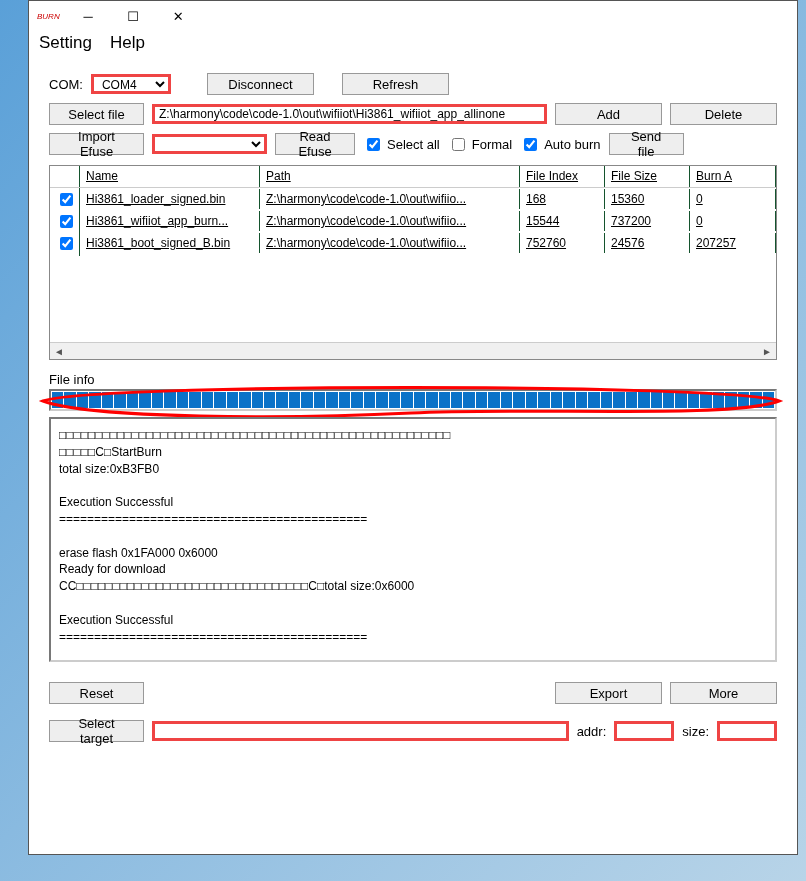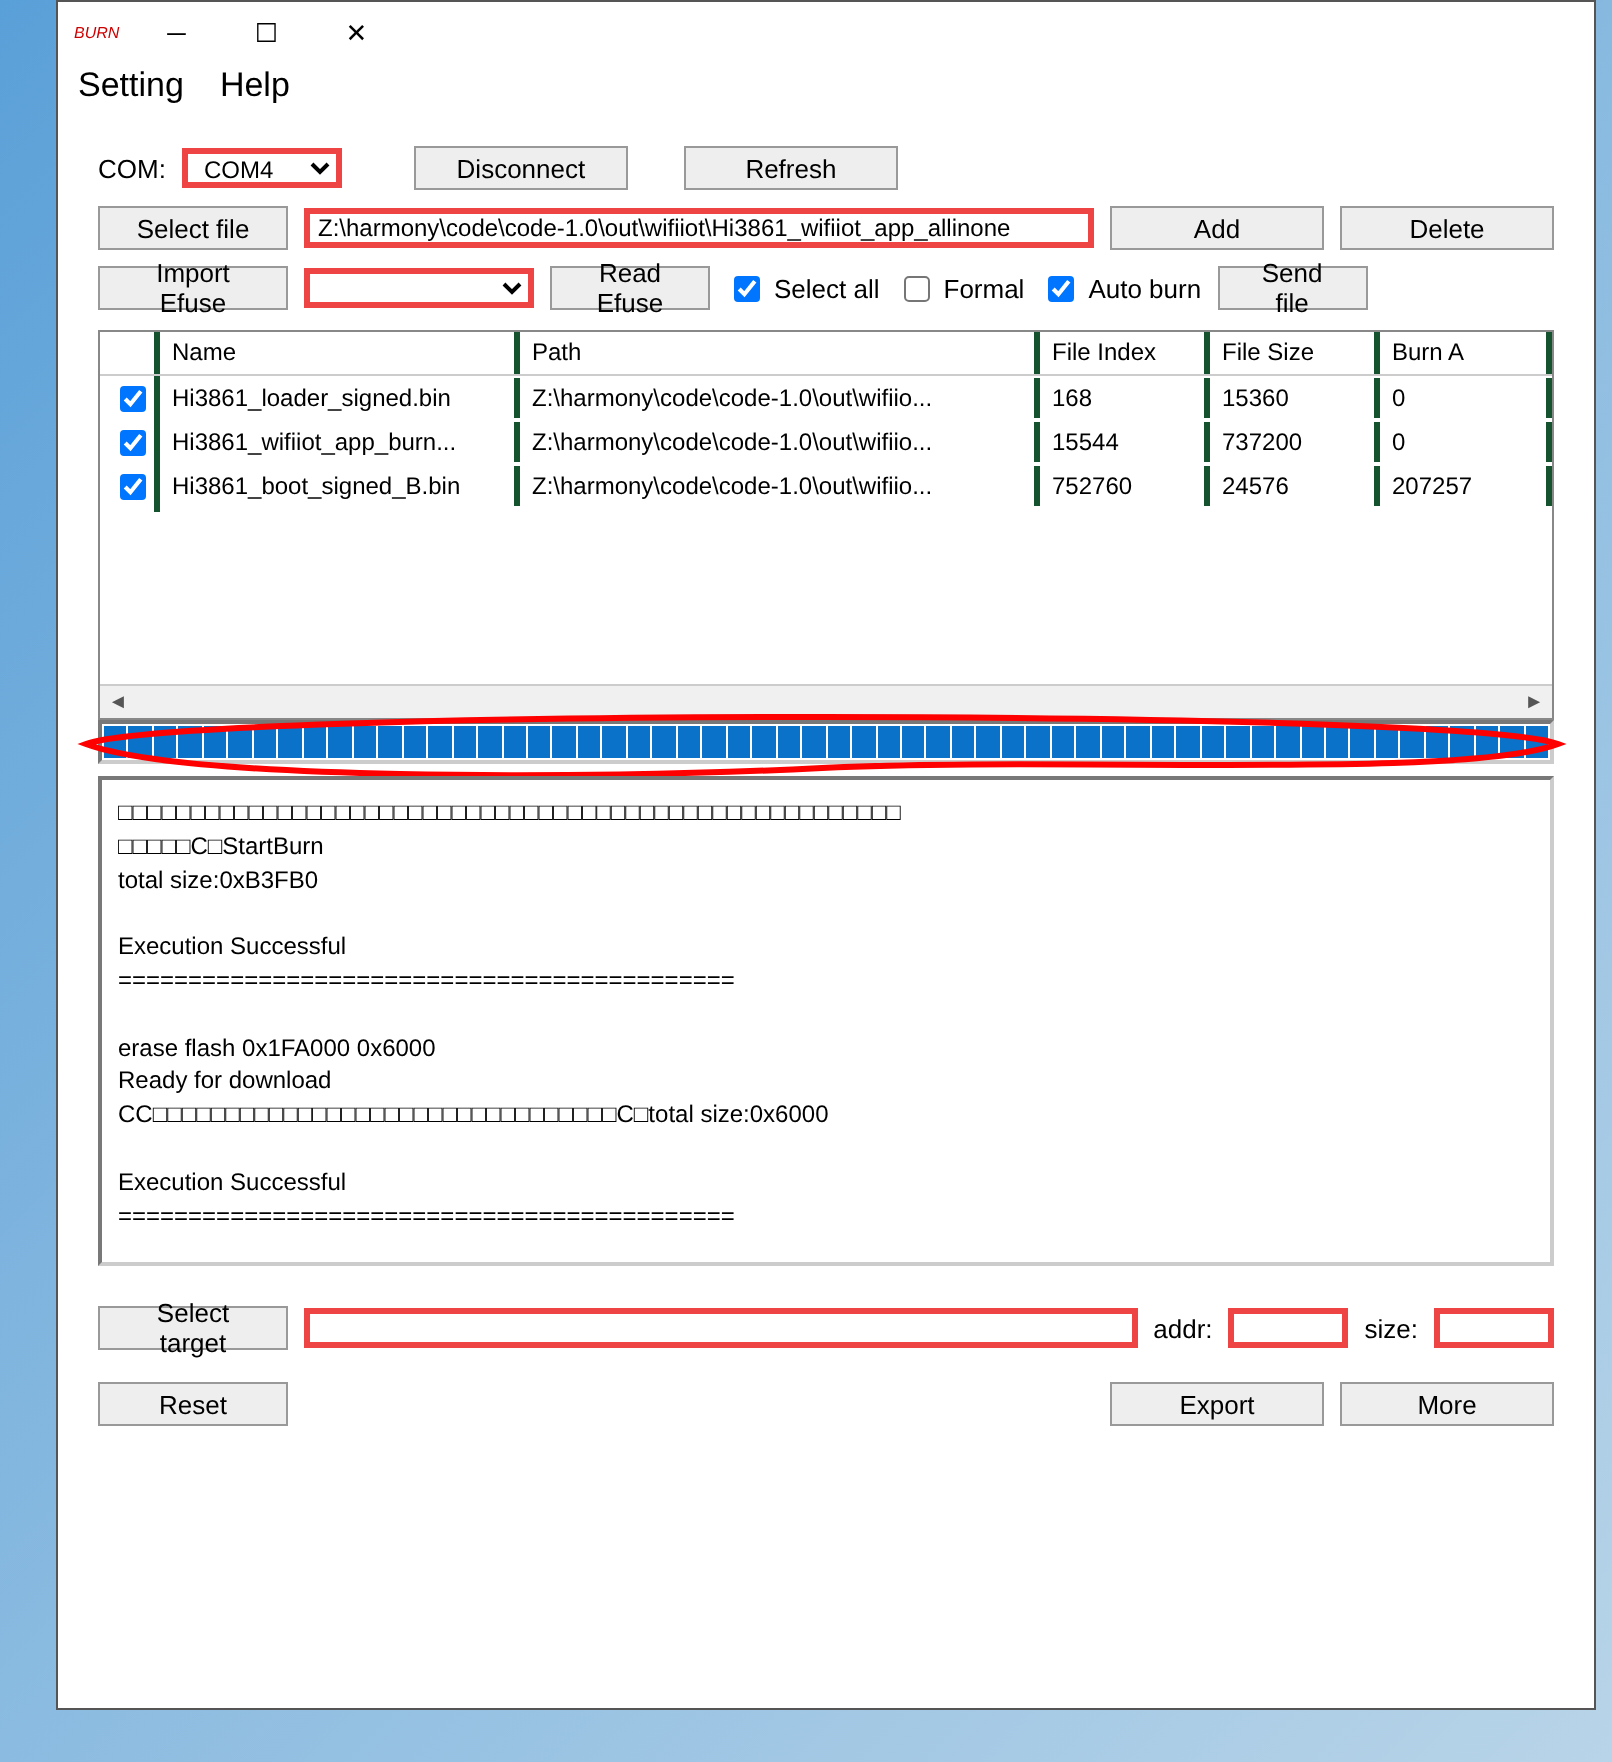--- a/index.html
+++ b/index.html
@@ -64,22 +64,22 @@
   .btn.w90 { width:107px; }
   .cbx { display:inline-flex; align-items:center; gap:4px; font-size:13px; }
   .cbx input { width:13px; height:13px; }
   .table-wrap {
     border:1px solid #888; background:#fff; height:195px; overflow:hidden;
     display:flex; flex-direction:column; margin-top:2px;
   }
   .thead, .trow { display:flex; }
   .thead { background:#fff; border-bottom:1px solid #ccc; height:22px; }
   .thead .th, .trow .td {
-    padding:3px 6px; border-right:3px solid #14532d; overflow:hidden; white-space:nowrap;
-    text-overflow:ellipsis; font-size:12px;
+    padding:3px 6px; border-right:1px solid #14532d; overflow:hidden; white-space:nowrap;
+    text-overflow:ellipsis; font-size:12px;text-decoration:underline;
   }
   .thead .th { font-size:12px; }
   .col-chk { width:30px; flex:none; text-align:center; }
   .col-name { width:180px; flex:none; }
   .col-path { width:260px; flex:none; }
   .col-idx { width:85px; flex:none; }
   .col-size{ width:85px; flex:none; }
   .col-burn{ flex:1; }
   .tbody { flex:1; overflow:auto; }
   .trow { height:22px; align-items:center; }
@@ -202,20 +202,21 @@
             <div class="td col-size">24576</div>
             <div class="td col-burn">207257</div>
           </div>
         </div>
       <div class="hscroll">
         <span>◄</span>
         <span>►</span>
       </div>
     </div>
 
+    <div class="section-label">File info</div>
 
     <div class="progress-wrap">
       <svg class="annot" viewBox="0 0 760 44" preserveAspectRatio="none">
         <path d="M 12 22 C 60 4, 700 4, 748 22 C 700 40, 500 28, 380 34 C 260 40, 60 40, 12 22 Z" fill="none" stroke="#ff0000" stroke-width="3"></path>
       </svg>
       <div class="progress" id="progress">
           <div class="pb-seg"></div>
           <div class="pb-seg"></div>
           <div class="pb-seg"></div>
           <div class="pb-seg"></div>
@@ -287,30 +288,30 @@
 erase flash 0x1FA000 0x6000
 Ready for download
 CC□□□□□□□□□□□□□□□□□□□□□□□□□□□□□□□□C□total size:0x6000
 
 Execution Successful
 ============================================
 </div>
     </div>
 
     <div class="bottom">
+      <div class="row">
+        <button class="btn" style="width:95px">Reset</button>
+        <div style="flex:1"></div>
+        <button class="btn w90">Export</button>
+        <button class="btn w90">More</button>
+      </div>
       <div class="row">
         <button class="btn" style="width:95px">Select target</button>
         <input type="text" style="flex: 1 1 0%;" value="">
         <label class="lbl">addr:</label>
         <input type="text" style="width: 60px;" value="">
         <label class="lbl">size:</label>
         <input type="text" style="width: 60px;" value="">
       </div>
-      <div class="row">
-        <button class="btn" style="width:95px">Reset</button>
-        <div style="flex:1"></div>
-        <button class="btn w90">Export</button>
-        <button class="btn w90">More</button>
-      </div>
     </div>
 
   </div>
 </div>
 
 </body></html>

